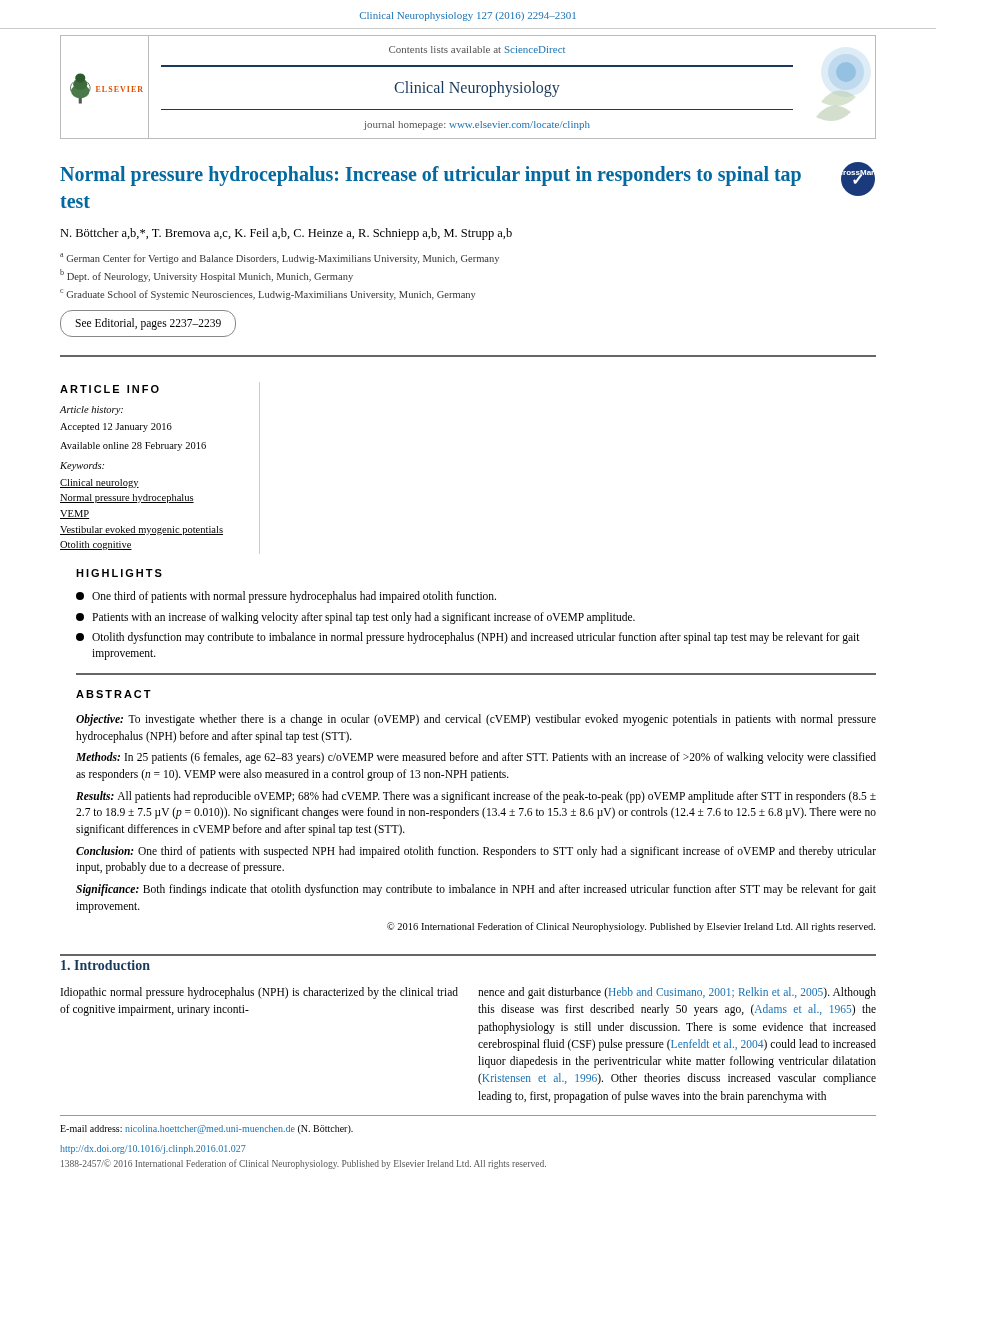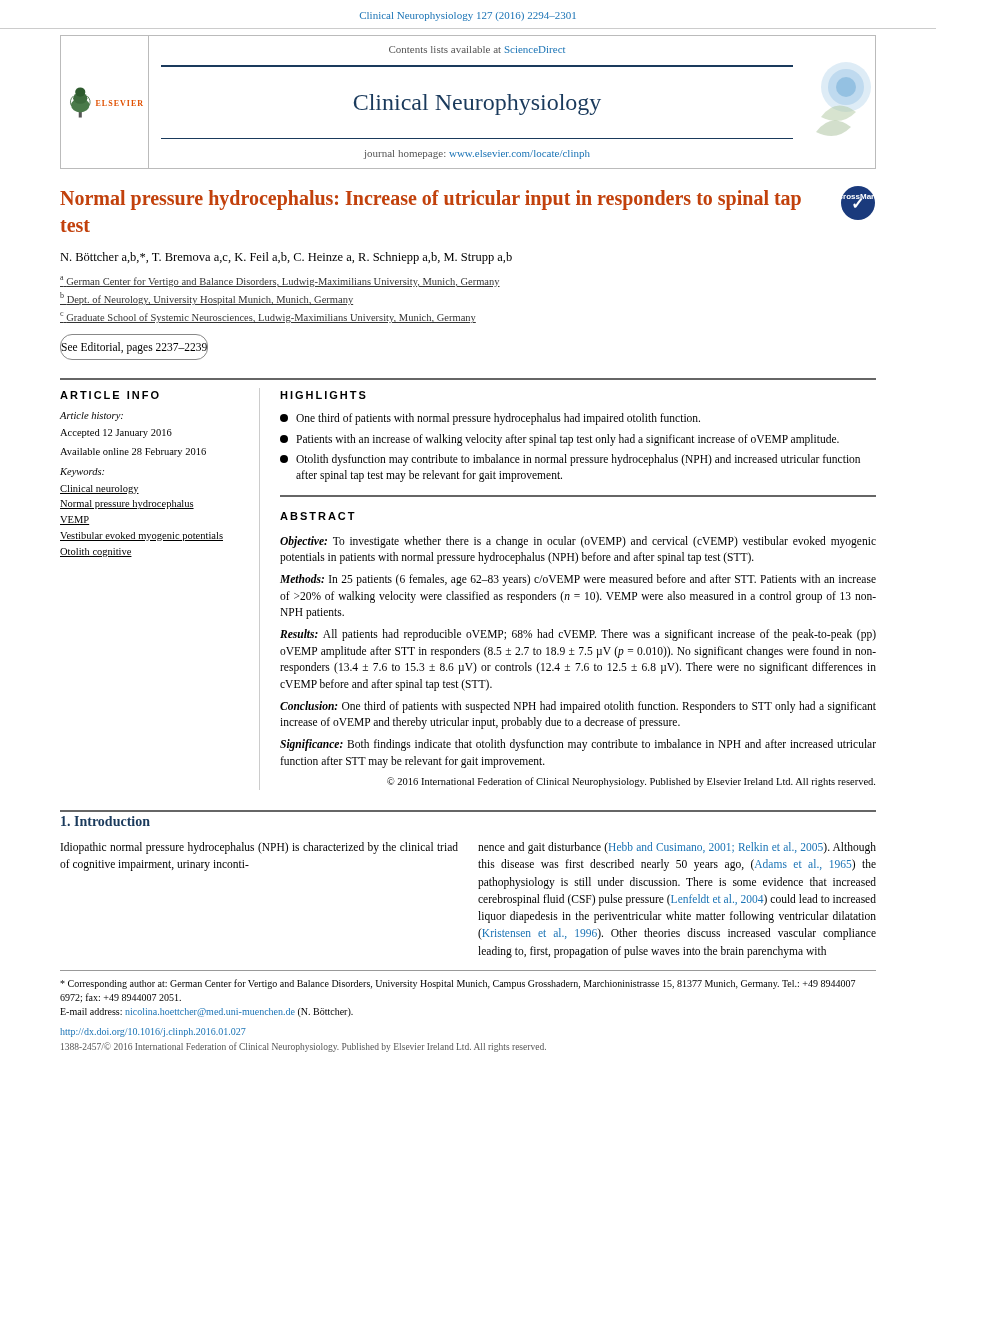--- a/index.html
+++ b/index.html
@@ -32,24 +32,24 @@
 
     
     .main-content {
       padding: 10px 60px;
     }
 
     .article-title {
       font-size: 20px;
       font-weight: bold;
       font-family: 'Times New Roman', serif;
-      margin-top: 6px;
+      margin-top: 12px;
       margin-bottom: 10px;
       line-height: 1.35;
-      color: #c2410c;
+      color: #0369a1;
       display: flex;
       justify-content: space-between;
       align-items: flex-start;
     }
     .article-title .title-text {
       flex: 1;
       padding-right: 10px;
     }
     .crossmark-badge {
       width: 36px;
@@ -64,44 +64,44 @@
     }
 
     .affiliations {
       font-size: 10.5px;
       color: #333;
       margin-bottom: 8px;
       line-height: 1.4;
     }
     .affiliations div {
       margin-bottom: 1px;
-      text-decoration: underline;
     }
 
     .see-editorial-btn {
       display: inline-block;
       border: 1px solid #888;
       border-radius: 12px;
-      padding: 4px 0;
+      padding: 4px 14px;
       font-size: 11.5px;
       color: #000;
       margin-bottom: 10px;
       cursor: pointer;
     }
     .divider-thick {
       border: none;
       border-top: 2px solid #666;
       margin: 8px 0;
     }
 
     
     .article-body {
       display: flex;
-      gap: 4px;
-      margin-top: 8px;
+      gap: 12px;
+      margin-top: 25px;
+      flex-direction: column;
     }
 
     .article-info-col {
       width: 200px;
       flex-shrink: 0;
       padding-right: 16px;
       border-right: 1px solid #ccc;
     }
     .article-info-col h4 {
       font-size: 11px;
@@ -270,21 +270,21 @@
         <path d="M12 40 Q8 30 16 22" stroke="#2d5a2d" stroke-width="1.5" fill="none"></path>
         <path d="M48 40 Q52 30 44 22" stroke="#2d5a2d" stroke-width="1.5" fill="none"></path>
       </svg>
       <div style="font-size:8px; color:#e05000; font-weight:bold; letter-spacing:1px; margin-top:4px;">ELSEVIER</div>
     </div>
 
     <div style="flex:1; display:flex; flex-direction:column; justify-content:space-around; padding:6px 12px;">
       <div style="text-align:center; font-size:11px; color:#555; margin-bottom:4px;">
         <span>Contents lists available at </span><a style="color:#1a73b5; text-decoration:none; cursor:pointer;">ScienceDirect</a>
       </div>
-      <div style="text-align:center; font-size:24px; font-family:'Times New Roman',serif; color:#1a3a5c; font-weight:normal; border-top:2px solid #1a3a5c; border-bottom:1px solid #1a3a5c; padding:19px 0; margin:3px 0;">Clinical Neurophysiology</div>
+      <div style="text-align:center; font-size:16px; font-family:'Times New Roman',serif; color:#1a3a5c; font-weight:normal; border-top:2px solid #1a3a5c; border-bottom:1px solid #1a3a5c; padding:10px 0; margin:3px 0;">Clinical Neurophysiology</div>
       <div style="text-align:center; font-size:11px; color:#555; margin-top:4px;">
         <span>journal homepage: </span><a style="color:#1a73b5; text-decoration:none; cursor:pointer;">www.elsevier.com/locate/clinph</a>
       </div>
     </div>
 
     <div style="width:70px; flex-shrink:0; display:flex; align-items:center; justify-content:center; overflow:hidden;">
       <svg width="68" height="90" viewBox="0 0 68 90">
         <circle cx="40" cy="30" r="25" fill="#c8e0f0" opacity="0.6"></circle>
         <circle cx="40" cy="30" r="18" fill="#a0c8e8" opacity="0.5"></circle>
         <circle cx="40" cy="30" r="10" fill="#78b0d8" opacity="0.6"></circle>
@@ -396,23 +396,20 @@
         <p>Idiopathic normal pressure hydrocephalus (NPH) is characterized by the clinical triad of cognitive impairment, urinary inconti-</p>
       </div>
       <div class="col">
         <p>nence and gait disturbance (<a style="color:#1a73b5; text-decoration:none; cursor:pointer;">Hebb and Cusimano, 2001; Relkin et al., 2005</a>). Although this disease was first described nearly 50 years ago, (<a style="color:#1a73b5; text-decoration:none; cursor:pointer;">Adams et al., 1965</a>) the pathophysiology is still under discussion. There is some evidence that increased cerebrospinal fluid (CSF) pulse pressure (<a style="color:#1a73b5; text-decoration:none; cursor:pointer;">Lenfeldt et al., 2004</a>) could lead to increased liquor diapedesis in the periventricular white matter following ventricular dilatation (<a style="color:#1a73b5; text-decoration:none; cursor:pointer;">Kristensen et al., 1996</a>). Other theories discuss increased vascular compliance leading to, first, propagation of pulse waves into the brain parenchyma with</p>
       </div>
     </div>
   </div>
 
   <div class="footnote-area">
     <div>
-      <span>* Corresponding author at: German Center for Vertigo and Balance Disorders, University Hospital Munich, Campus Grosshadern, Marchioninistrasse 15, 81377 Munich, Germany. Tel.: +49 8944007 6972; fax: +49 8944007 2051.</span>
-    </div>
-    <div>
       <span>E-mail address: </span><a style="color:#1a73b5; text-decoration:none; cursor:pointer;">nicolina.hoettcher@med.uni-muenchen.de</a><span> (N. Böttcher).</span>
     </div>
   </div>
 
   <div class="bottom-links">
     <div><a style="color:#1a73b5; text-decoration:none; cursor:pointer;">http://dx.doi.org/10.1016/j.clinph.2016.01.027</a></div>
     <div style="color:#555; font-size:9.5px; margin-top:2px;">1388-2457/© 2016 International Federation of Clinical Neurophysiology. Published by Elsevier Ireland Ltd. All rights reserved.</div>
   </div>
 
 </div>

